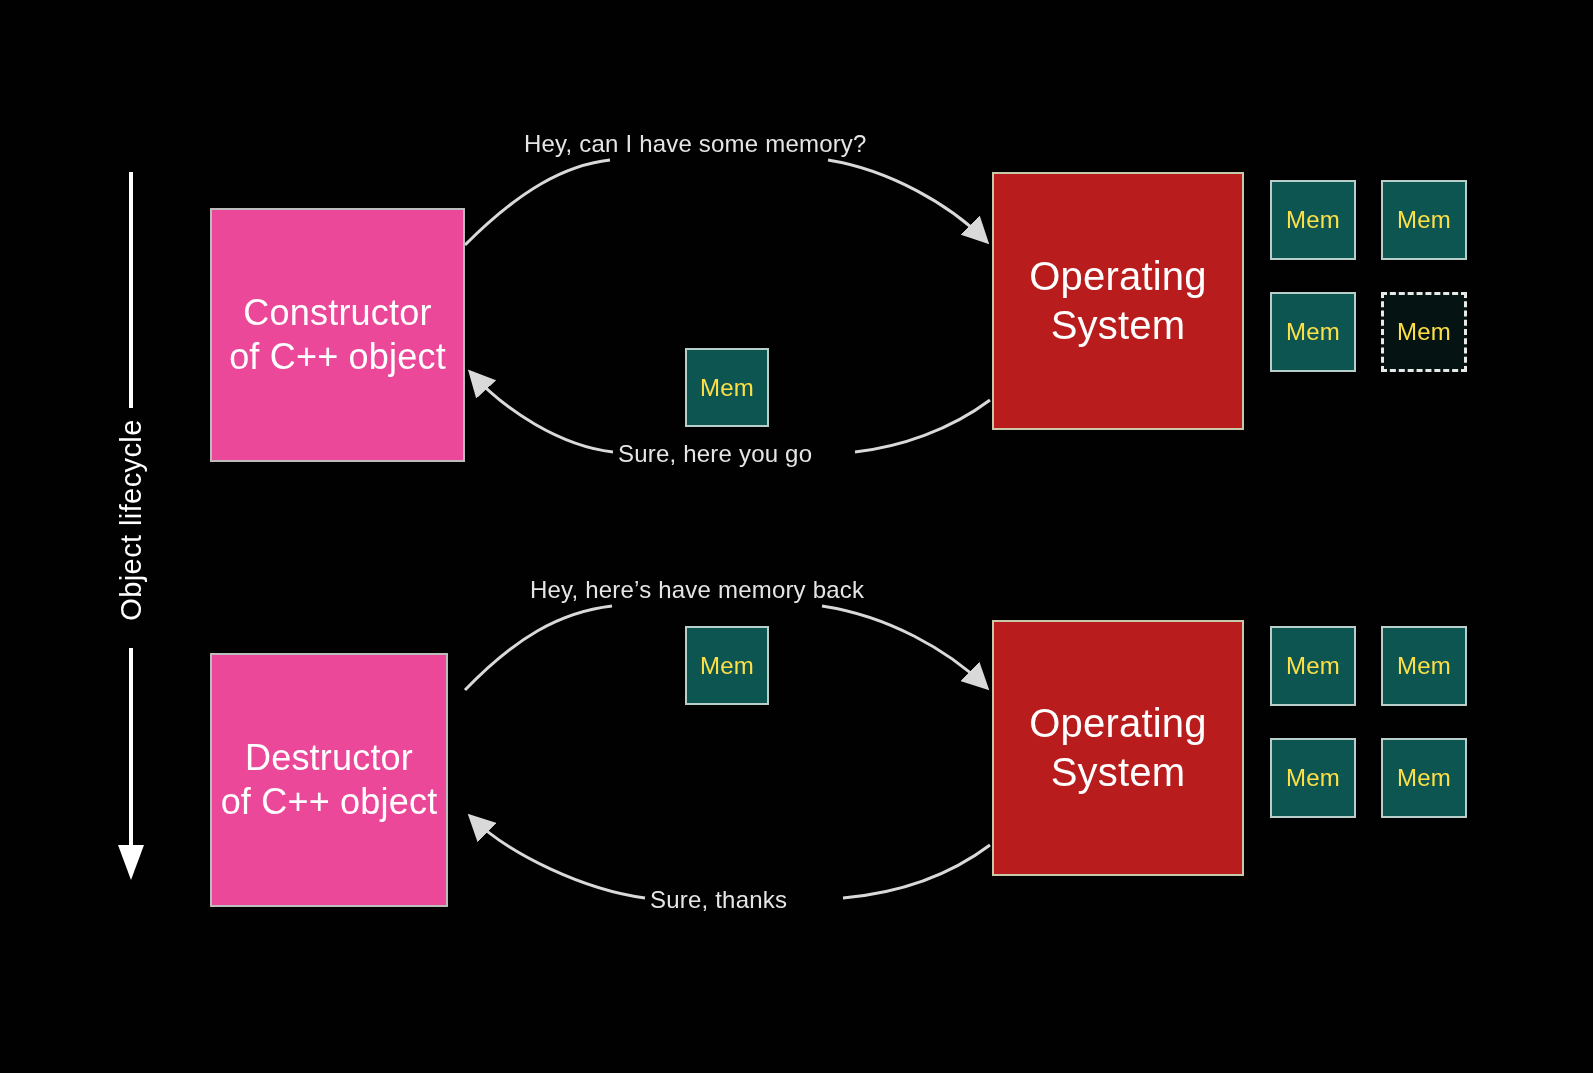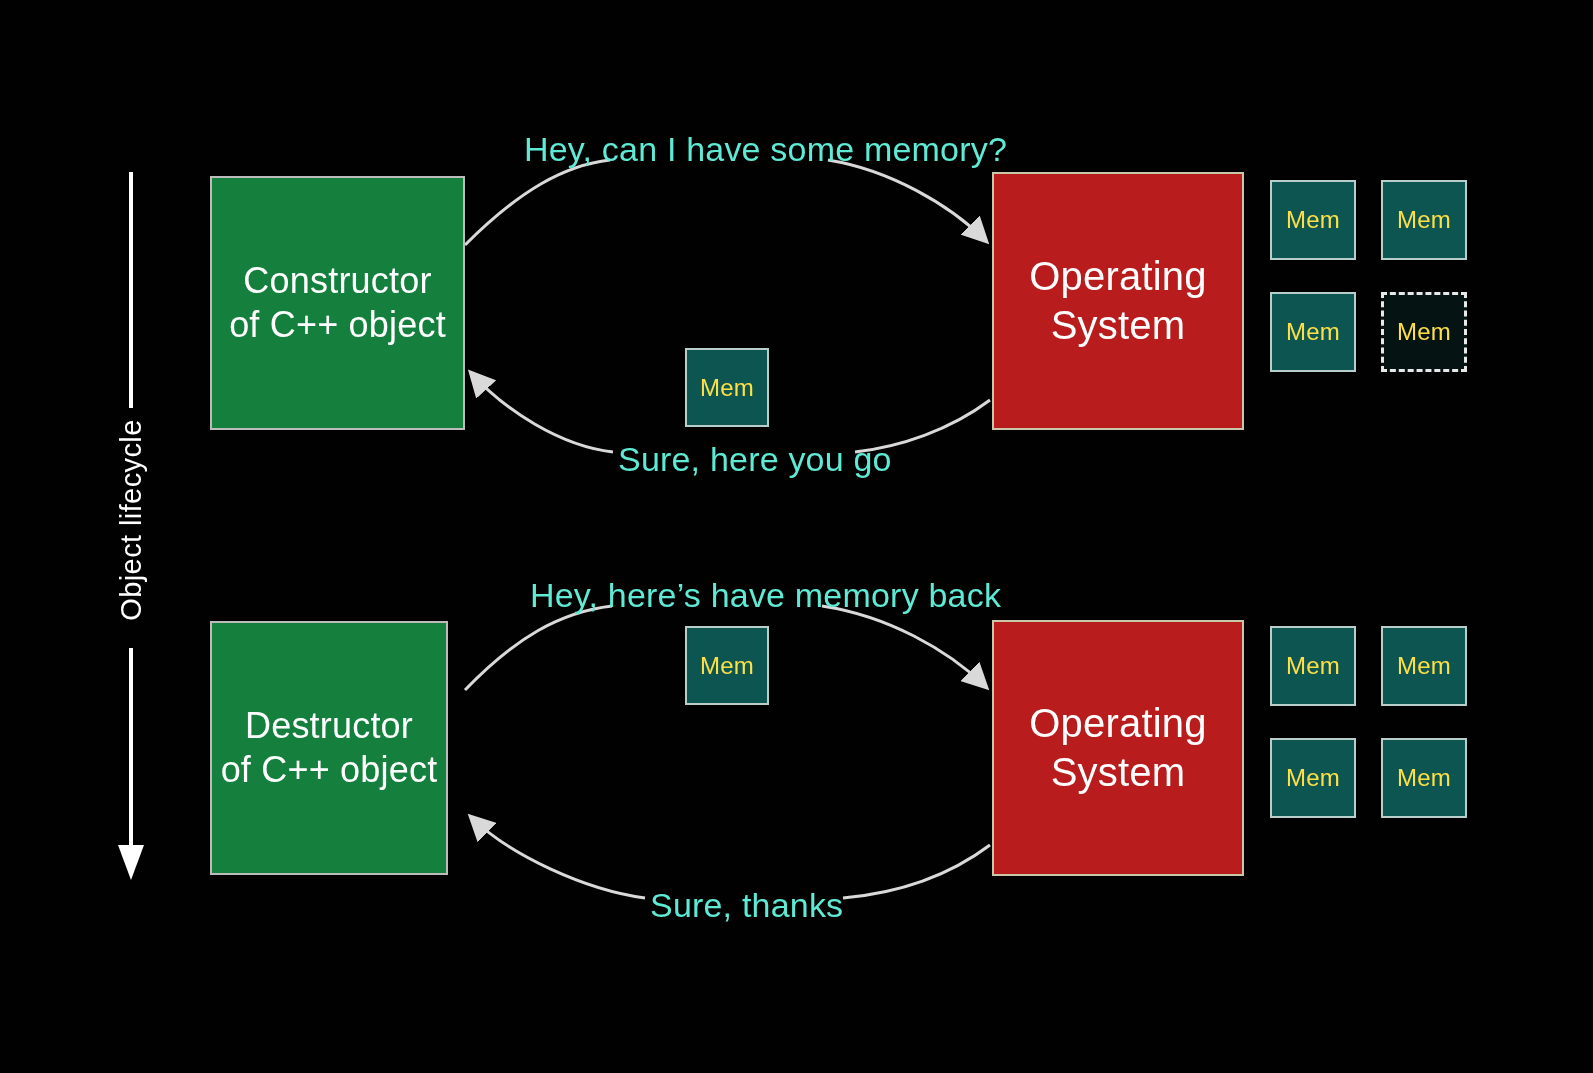--- a/index.html
+++ b/index.html
@@ -42,24 +42,25 @@
     color: #ffffff;
     border: 2px solid #c9c9c4;
     line-height: 1.22;
   }
   .node .node-label {
     display: block;
     white-space: pre-line;
   }
 
   .node-actor {
-    background: #15803d;
+    background: #ec4899;
     border-color: #bcbcbc;
     font-size: 36px;
     letter-spacing: 0.2px;
+    margin-top: 32px;
   }
   .node-os {
     background: #b91c1c;
     border-color: #c8c8a8;
     font-size: 40px;
     letter-spacing: 0.2px;
   }
 
   
   .mem {
@@ -75,22 +76,22 @@
     letter-spacing: 0.3px;
   }
   .mem.mem-free {
     background: #051413;
     border: 3px dashed #e8e8e8;
   }
 
   
   .speech {
     position: absolute;
-    color: #5eead4;
-    font-size: 34px;
+    color: #e5e5e5;
+    font-size: 24px;
     white-space: nowrap;
     letter-spacing: 0.2px;
     text-align: center;
   }
 
   
   #lifecycle-axis {
     position: absolute;
     left: 96px;
     top: 160px;

